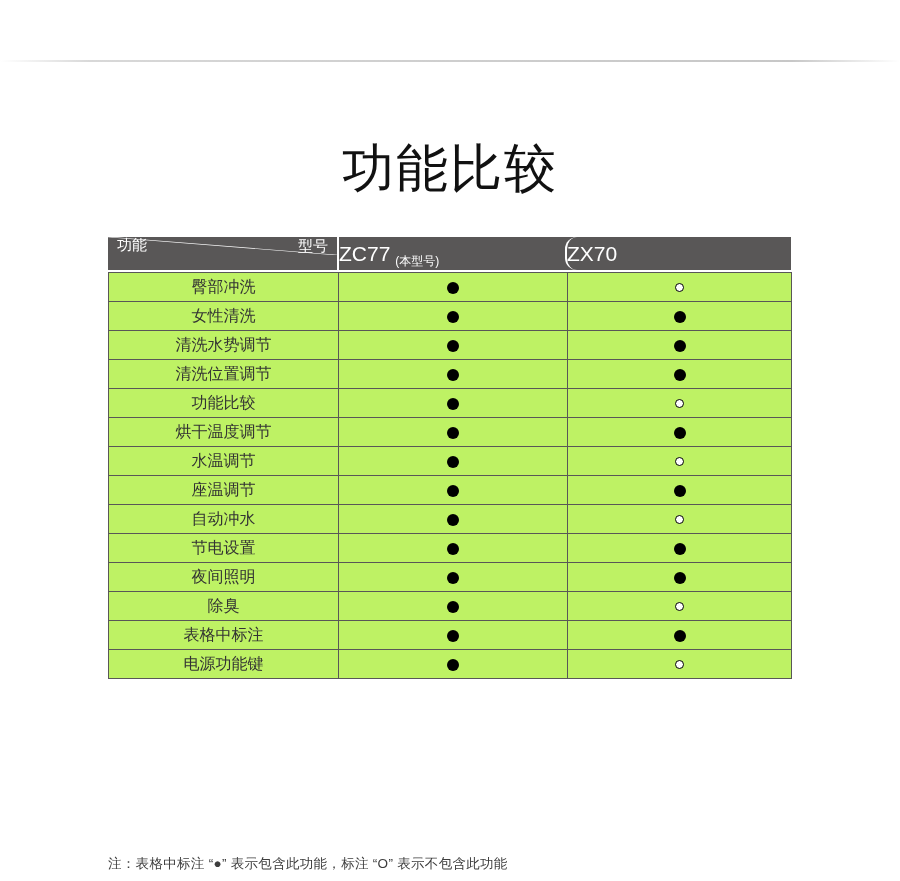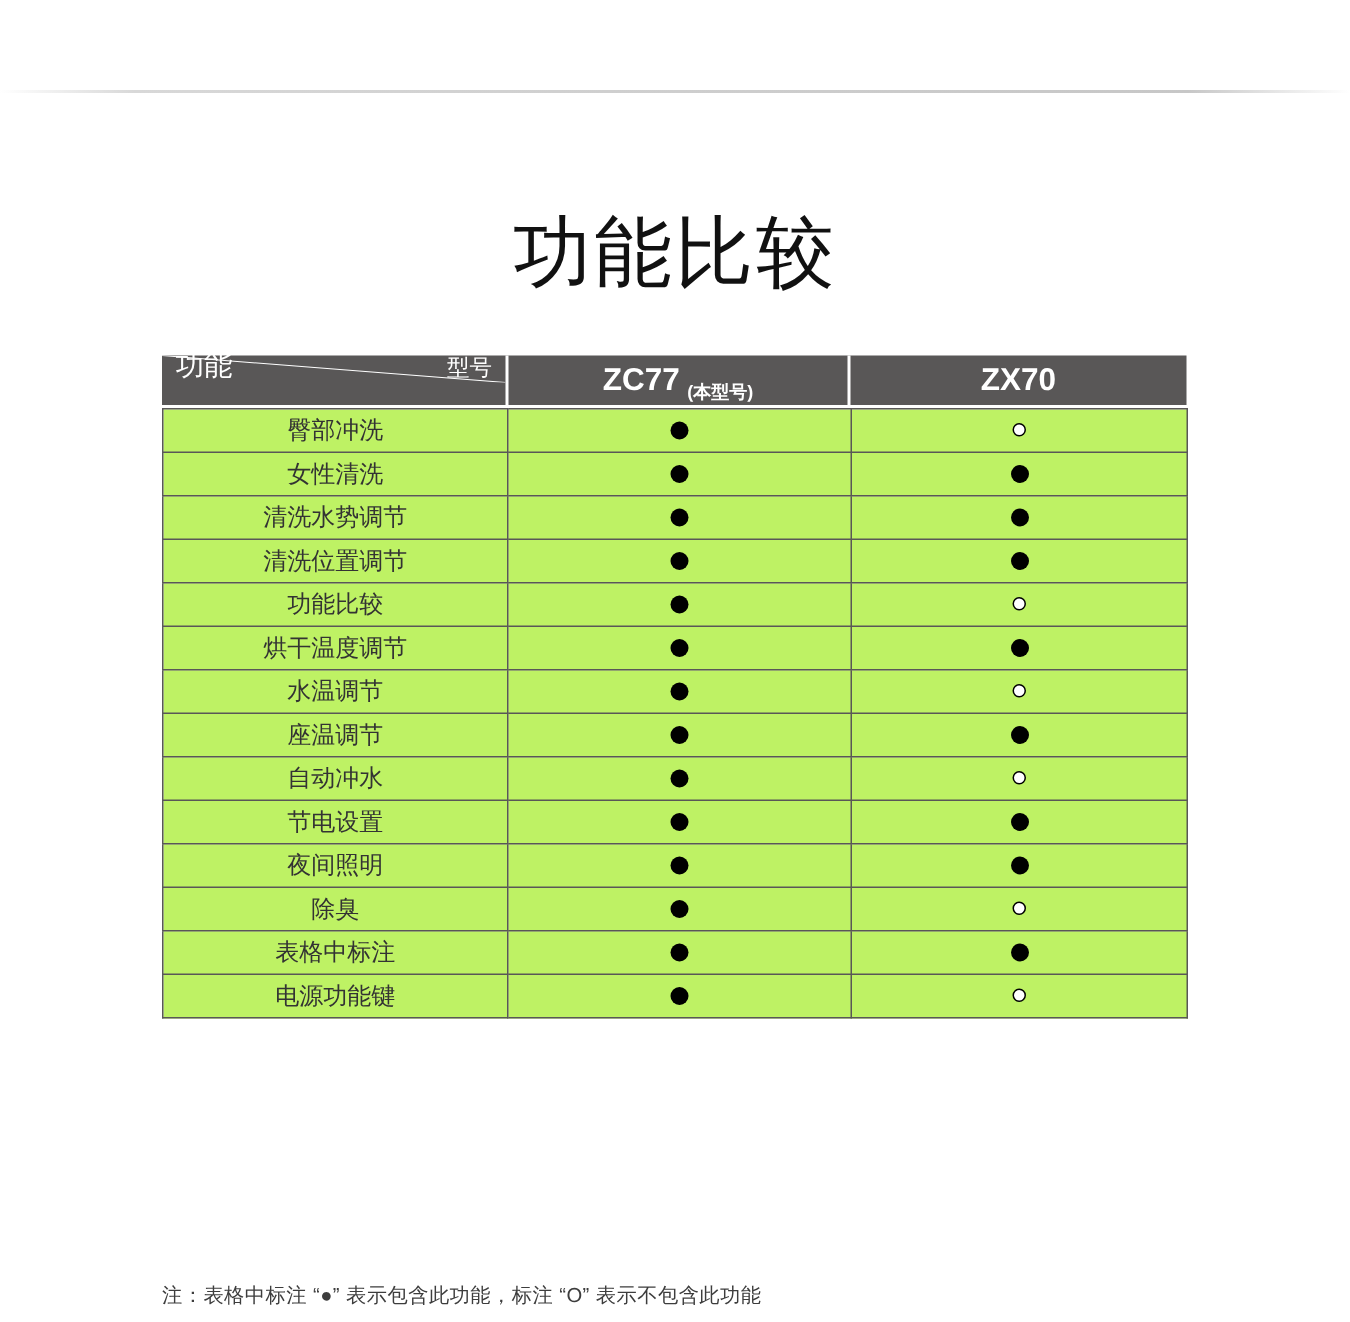--- a/index.html
+++ b/index.html
@@ -42,29 +42,28 @@
     color:#ffffff;
   }
   .corner-cell{
     position:relative;width:229px;height:18px;flex:0 0 229px;
   }
   .corner-cell svg{position:absolute;left:0;top:0;width:100%;height:100%;}
   .corner-top{
     position:absolute;top:1px;right:9px;font-size:15px;line-height:16px;
   }
   .corner-bottom{
-    position:absolute;bottom:2px;left:9px;font-size:19px;line-height:16px;
+    position:absolute;bottom:2px;left:9px;font-size:15px;line-height:16px;
   }
   .model-cell{
-    display:flex;align-items:center;justify-content:center;
+    display:flex;align-items:center;
     border-left:2px solid #ffffff;
-    font-weight:bold;
   }
   .model-cell.c2{width:228px;flex:0 0 228px;}
-  .model-cell.c3{flex:1 1 auto;}
+  .model-cell.c3{flex:1 1 auto;border-radius:12px;}
   .model-name{font-size:21px;}
   .model-suffix{font-size:12px;margin-left:5px;margin-top:15px;}
 
   
   table.tbody{
     width:683px;margin-top:2px;border-collapse:collapse;table-layout:fixed;
   }
   table.tbody td{
     height:29px;border:1px solid var(--border);
     text-align:center;vertical-align:middle;

